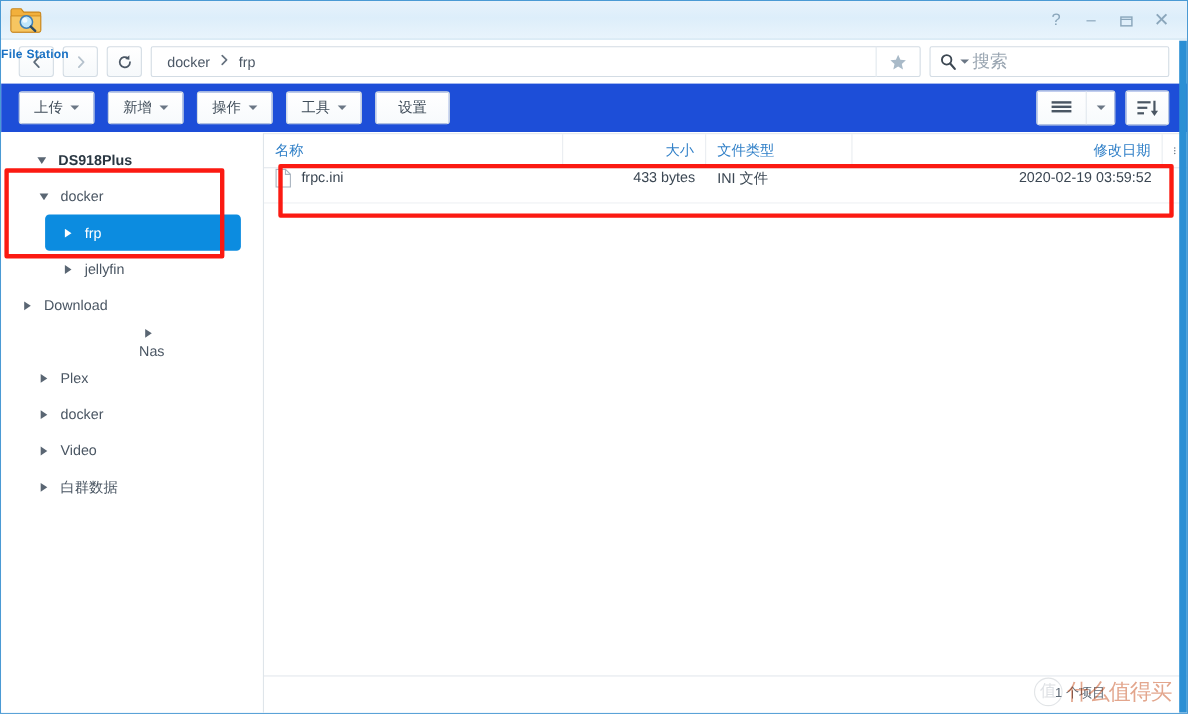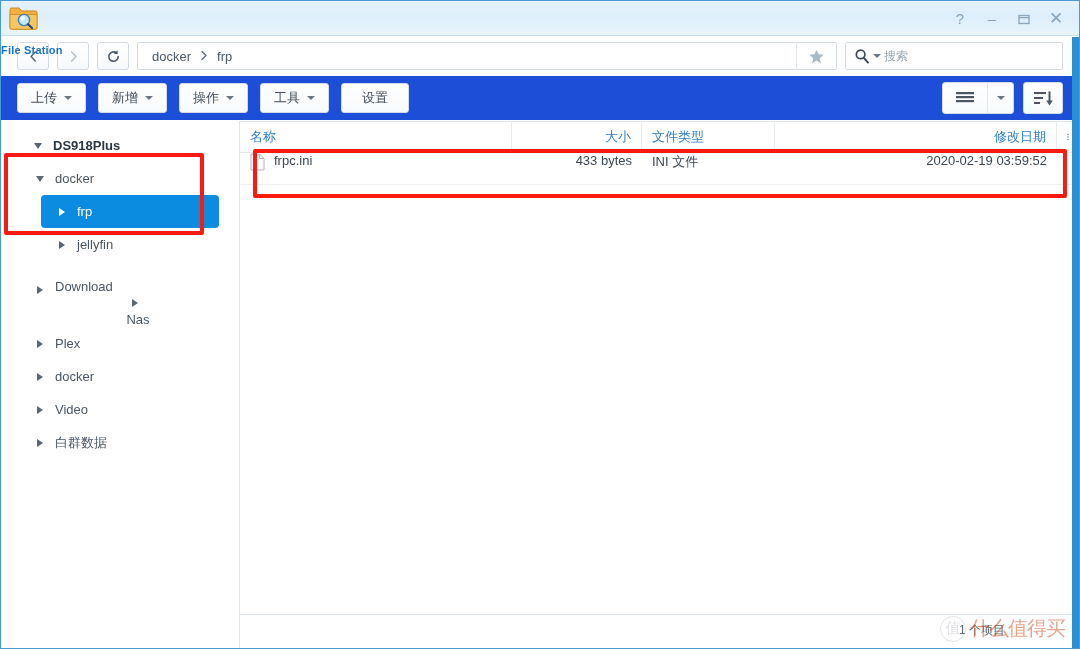--- a/index.html
+++ b/index.html
@@ -96,21 +96,21 @@
   }
   .searchbox {
     width: 218px; height: 28px;
     border: 1px solid #d3dce4;
     border-radius: 2px;
     background: #fff;
     display: flex; align-items: center;
     padding: 0 8px;
     gap: 3px;
   }
-  .search-ph { font-size: 12px; color: #99a5b1; }
+  .search-ph { font-size: 16px; color: #99a5b1; }
 
   
   .toolbar {
     height: 44px;
     display: flex; align-items: center;
     padding: 0 16px;
     gap: 12px;
     background: #1d4ed8;
   }
   .tb-btn {
@@ -441,21 +441,21 @@
               <span class="tri-right"></span>
             </span>
             <span class="lbl" style="margin-left: 6px;">frp</span>
           </div>
           <div class="tree-row" style="padding-left: 52px;">
             <span class="tw">
               <span class="tri-right"></span>
             </span>
             <span class="lbl" style="margin-left: 6px;">jellyfin</span>
           </div>
-          <div class="tree-row" style="padding-left: 30px; align-items: flex-end;">
+          <div class="tree-row" style="padding-left: 15px;">
             <span class="tw">
               <span class="tri-right"></span>
             </span>
             <span class="lbl" style="margin-left: 6px;">Download</span>
           </div>
           <div class="tree-row" style="padding-left: 30px; flex-direction: column;">
             <span class="tw">
               <span class="tri-right"></span>
             </span>
             <span class="lbl" style="margin-left: 6px;">Nas</span>

